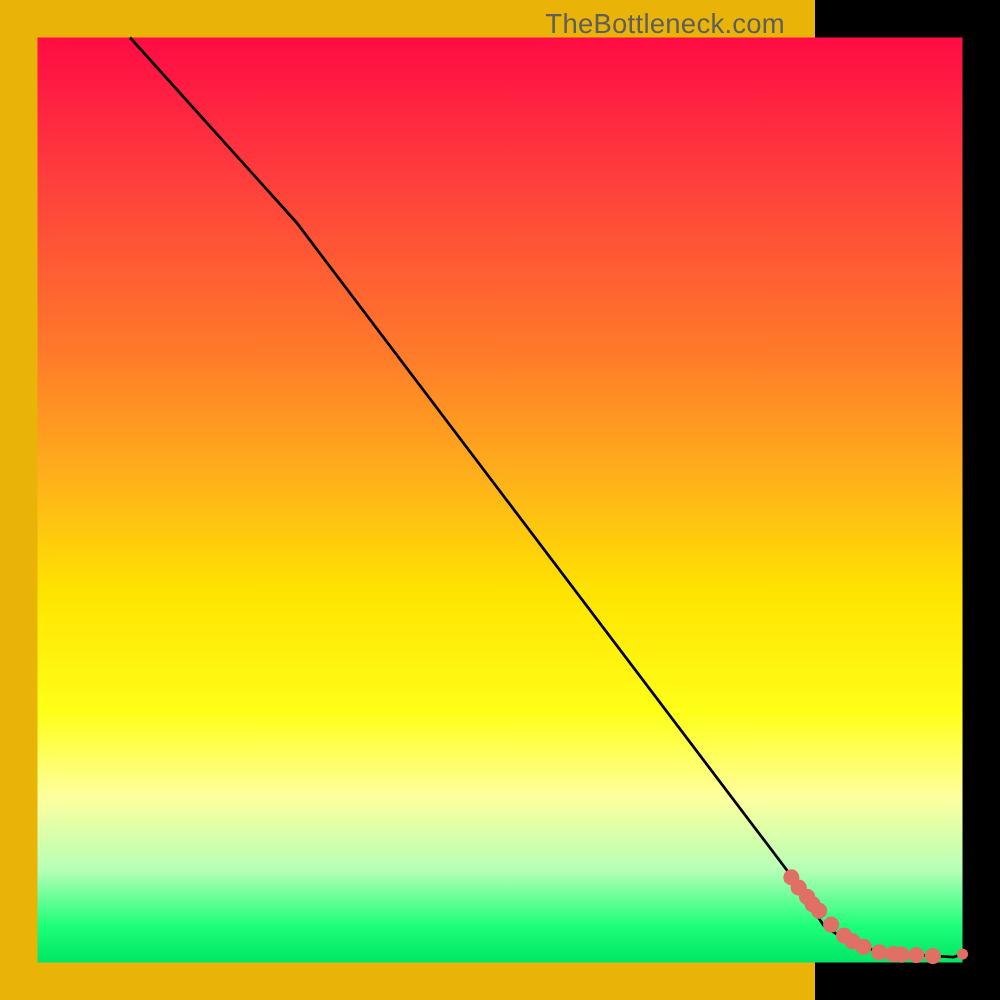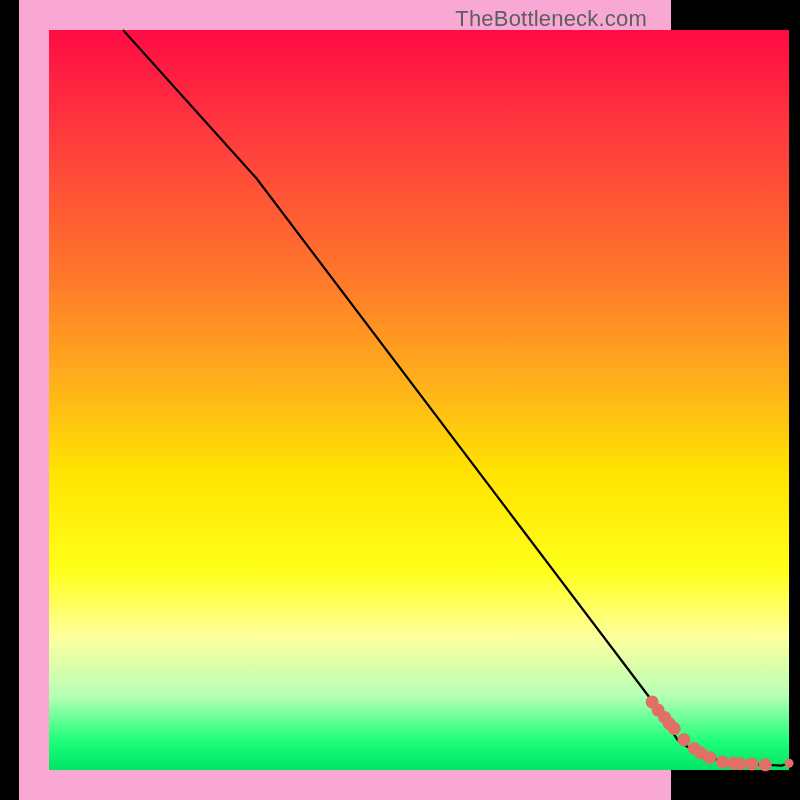--- a/index.html
+++ b/index.html
@@ -8,22 +8,21 @@
     width: 800px;
     height: 800px;
     overflow: hidden;
     background: #000;
     font-family: Arial, Helvetica, sans-serif;
   }
   .frame {
     position: relative;
     width: 652px;
     height: 800px;
-    background: #f9a8d4;
-    margin-left: 19px;
+    background: #eab308;
   }
   .plot-area {
     position: absolute;
     left: 30px;
     top: 30px;
     width: 740px;
     height: 740px;
     
     background: linear-gradient(to bottom,
       #ff0b44 0%,

